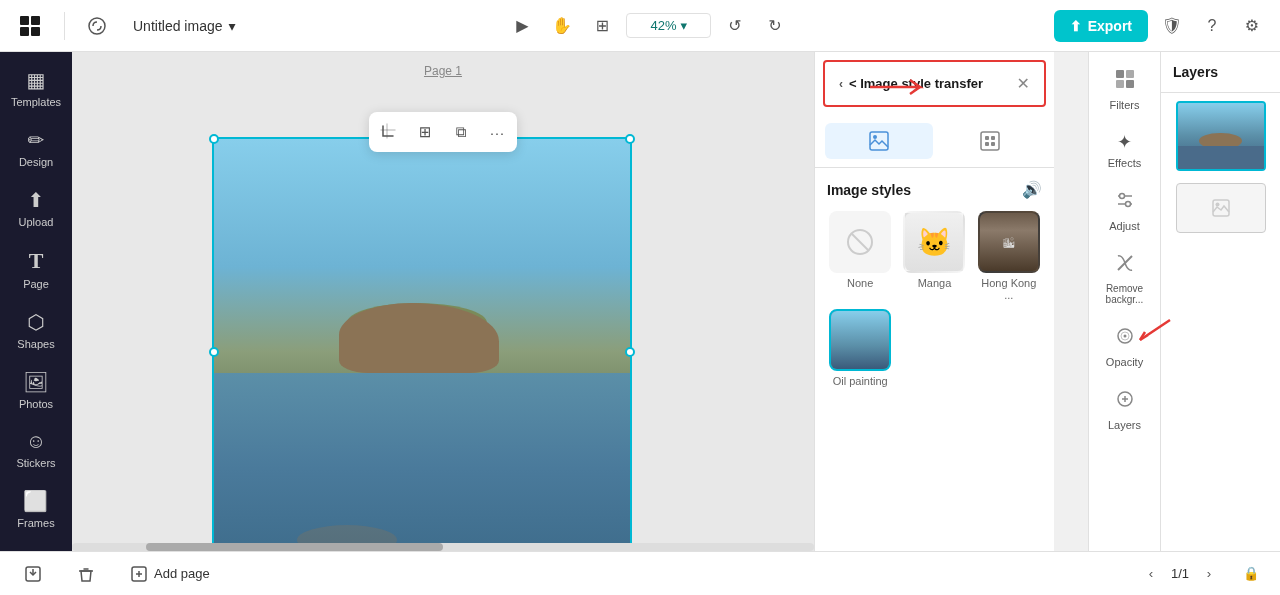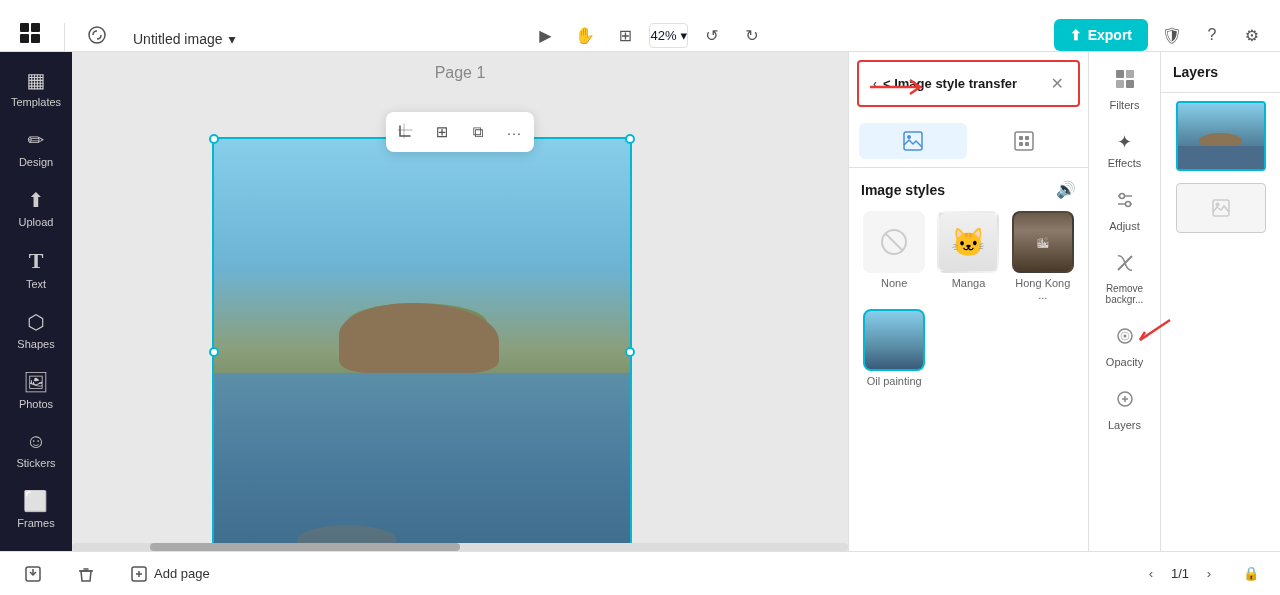--- a/index.html
+++ b/index.html
@@ -4,21 +4,21 @@
   <style>
     * { box-sizing: border-box; margin: 0; padding: 0; }
     body { font-family: -apple-system, BlinkMacSystemFont, 'Segoe UI', sans-serif; background: #f0f0f0; width: 1280px; height: 595px; overflow: hidden; display: flex; flex-direction: column; }
 
     
     .topbar {
       height: 52px;
       background: #fff;
       border-bottom: 1px solid #e0e0e0;
       display: flex;
-      align-items: flex-end;
+      align-items: center;
       padding: 0 12px;
       gap: 12px;
       flex-shrink: 0;
     }
     .topbar-logo {
       width: 36px; height: 36px;
       background: #fff;
       display: flex; align-items: center; justify-content: center;
       border-radius: 4px;
       font-size: 20px;
@@ -41,25 +41,25 @@
       display: flex; align-items: center; justify-content: center;
       border-radius: 4px;
       cursor: pointer;
       font-size: 16px;
       color: #555;
       border: none;
       background: transparent;
     }
     .zoom-selector {
       display: flex; align-items: center; gap: 4px;
-      padding: 4px 0;
+      padding: 4px 23px;
       border-radius: 4px;
       cursor: pointer;
       font-size: 13px;
-      color: #0f172a;
+      color: #0f766e;
       border: 1px solid #e0e0e0;
     }
     .topbar-right {
       display: flex; align-items: center; gap: 8px;
     }
     .export-btn {
       background: #00c4cc;
       color: #fff;
       border: none;
       border-radius: 6px;
@@ -118,22 +118,23 @@
       overflow: hidden;
       display: flex;
       align-items: center;
       justify-content: center;
     }
     .page-label {
       position: absolute;
       top: 12px;
       left: 50%;
       transform: translateX(-50%);
-      font-size: 16px;
+      font-size: 12px;
       color: #888;
+      text-decoration: underline;
     }
     .canvas-toolbar {
       position: absolute;
       top: 60px;
       left: 50%;
       transform: translateX(-50%);
       background: #fff;
       border-radius: 8px;
       box-shadow: 0 2px 12px rgba(0,0,0,0.15);
       display: flex; align-items: center;
@@ -221,20 +222,21 @@
     .right-panel {
       width: 72px;
       background: #fff;
       border-left: 1px solid #e0e0e0;
       display: flex;
       flex-direction: column;
       align-items: center;
       padding: 8px 0;
       gap: 4px;
       flex-shrink: 0;
+      margin-left: 34px;
     }
     .panel-item {
       width: 62px;
       display: flex; flex-direction: column; align-items: center;
       gap: 4px;
       padding: 8px 4px;
       border-radius: 8px;
       cursor: pointer;
       color: #555;
       font-size: 11px;
@@ -481,21 +483,21 @@
     <div class="sidebar-item">
       <div class="s-icon">✏</div>
       <div>Design</div>
     </div>
     <div class="sidebar-item">
       <div class="s-icon">⬆</div>
       <div>Upload</div>
     </div>
     <div class="sidebar-item">
       <div class="s-icon" style="font-size:22px; font-weight:700; font-family:serif;">T</div>
-      <div>Text</div>
+      <div>Page</div>
     </div>
     <div class="sidebar-item">
       <div class="s-icon">⬡</div>
       <div>Shapes</div>
     </div>
     <div class="sidebar-item">
       <div class="s-icon">🖼</div>
       <div>Photos</div>
     </div>
     <div class="sidebar-item">

